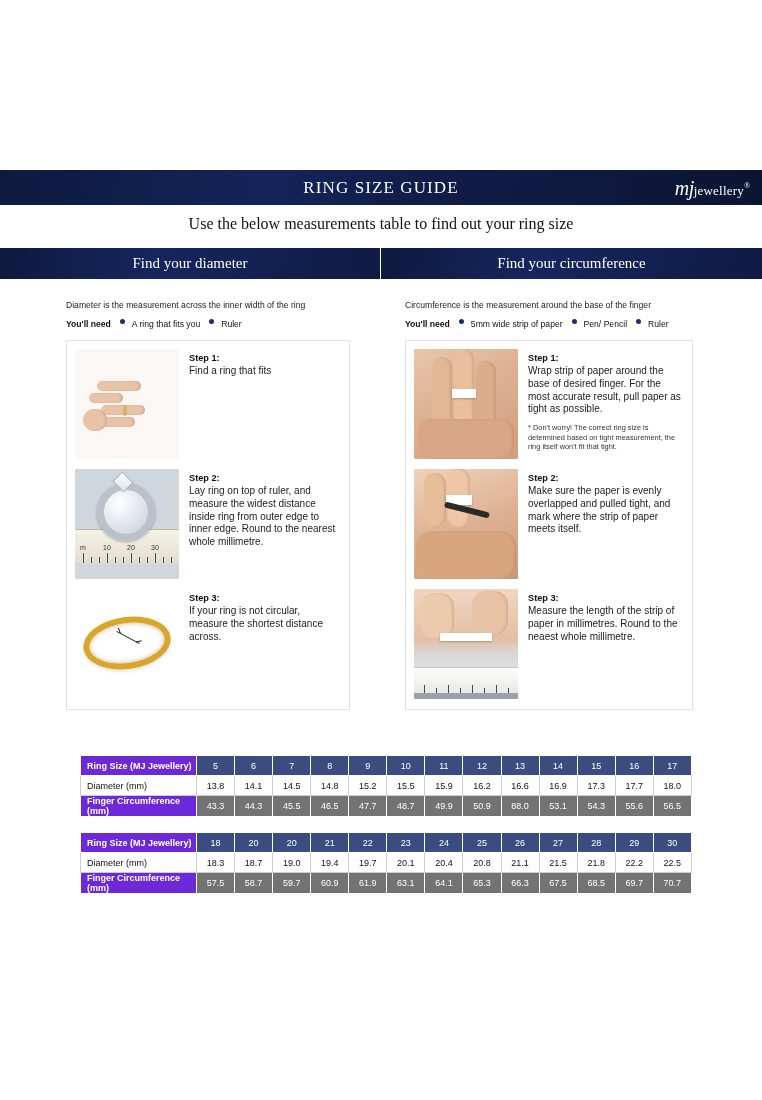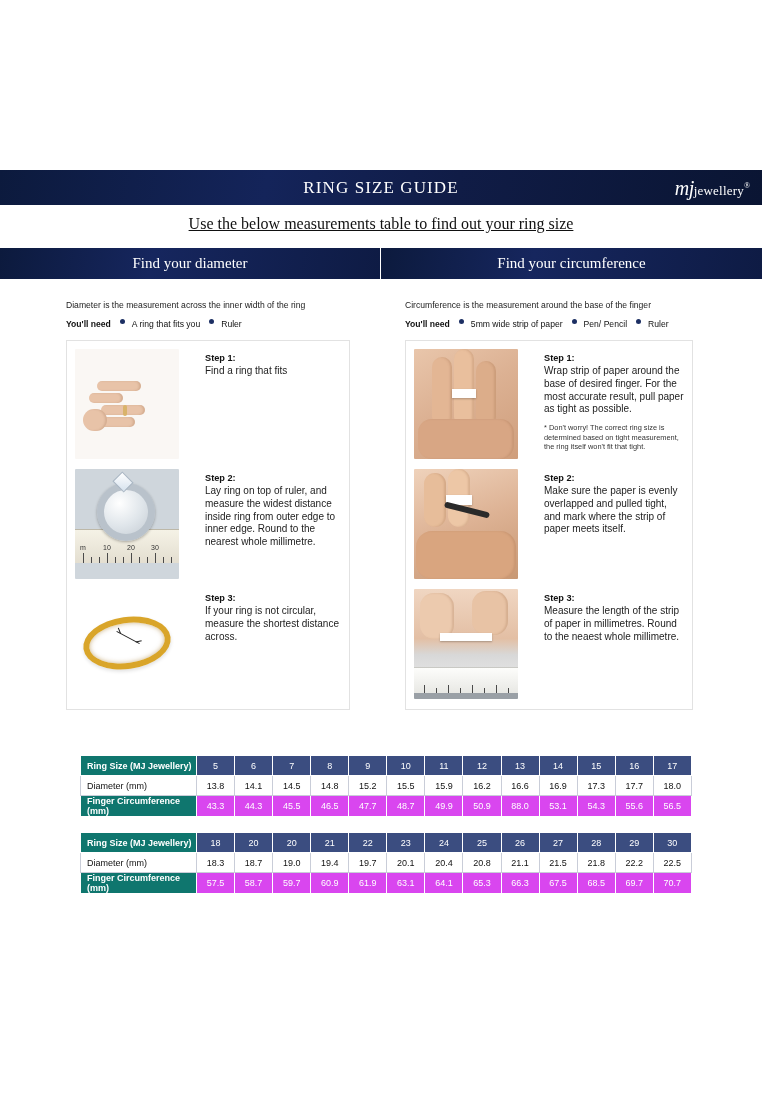--- a/index.html
+++ b/index.html
@@ -64,21 +64,20 @@
     width: 762px; height: 38px;
     background: #ffffff;
     display: flex;
     align-items: center;
     justify-content: center;
   }
   .subtitle-text {
     font-family: "Liberation Serif", serif;
     font-size: 16px;
     color: #111111;
-    text-decoration: underline;
   }
 
   
   .col-head-row {
     position: absolute;
     left: 0; top: 248px;
     width: 762px; height: 31px;
     display: flex;
   }
   .col-head {
@@ -134,21 +133,21 @@
   .steps-box {
     margin: 11px 0 0 52px;
     width: 284px;
     border: 1px solid #e2e2e2;
     background: #ffffff;
     padding: 8px 8px 10px 8px;
   }
   .steps-box.right { margin-left: 10px; width: 288px; }
   .step {
     display: flex;
-    gap: 26px;
+    gap: 10px;
     margin-bottom: 10px;
   }
   .step:last-child { margin-bottom: 0; }
   .step-img {
     width: 104px;
     height: 110px;
     flex: 0 0 104px;
     border-radius: 1px;
     overflow: hidden;
     position: relative;
@@ -309,30 +308,30 @@
   }
   table.size-table td, table.size-table th {
     border: 1px solid #ffffff;
     text-align: center;
     font-size: 9px;
     height: 20px;
     padding: 0;
     color: #ffffff;
   }
   .row-head {
-    background: #0f766e;
+    background: #6d28d9;
     text-align: left !important;
     padding-left: 6px !important;
     font-weight: bold;
     font-size: 8.5px;
     width: 116px;
   }
   .r-dark { background: #3b4d80; }
   .r-light { background: #ffffff; color: #111111 !important; border: 1px solid #c9cdd8 !important; }
-  .r-mid { background: #d946ef; }
+  .r-mid { background: #737373; }
   .row-head-light {
     background: #ffffff;
     color: #111111 !important;
     text-align: left !important;
     padding-left: 6px !important;
     font-size: 8.5px;
     border: 1px solid #c9cdd8 !important;
   }
 </style>
 </head>

